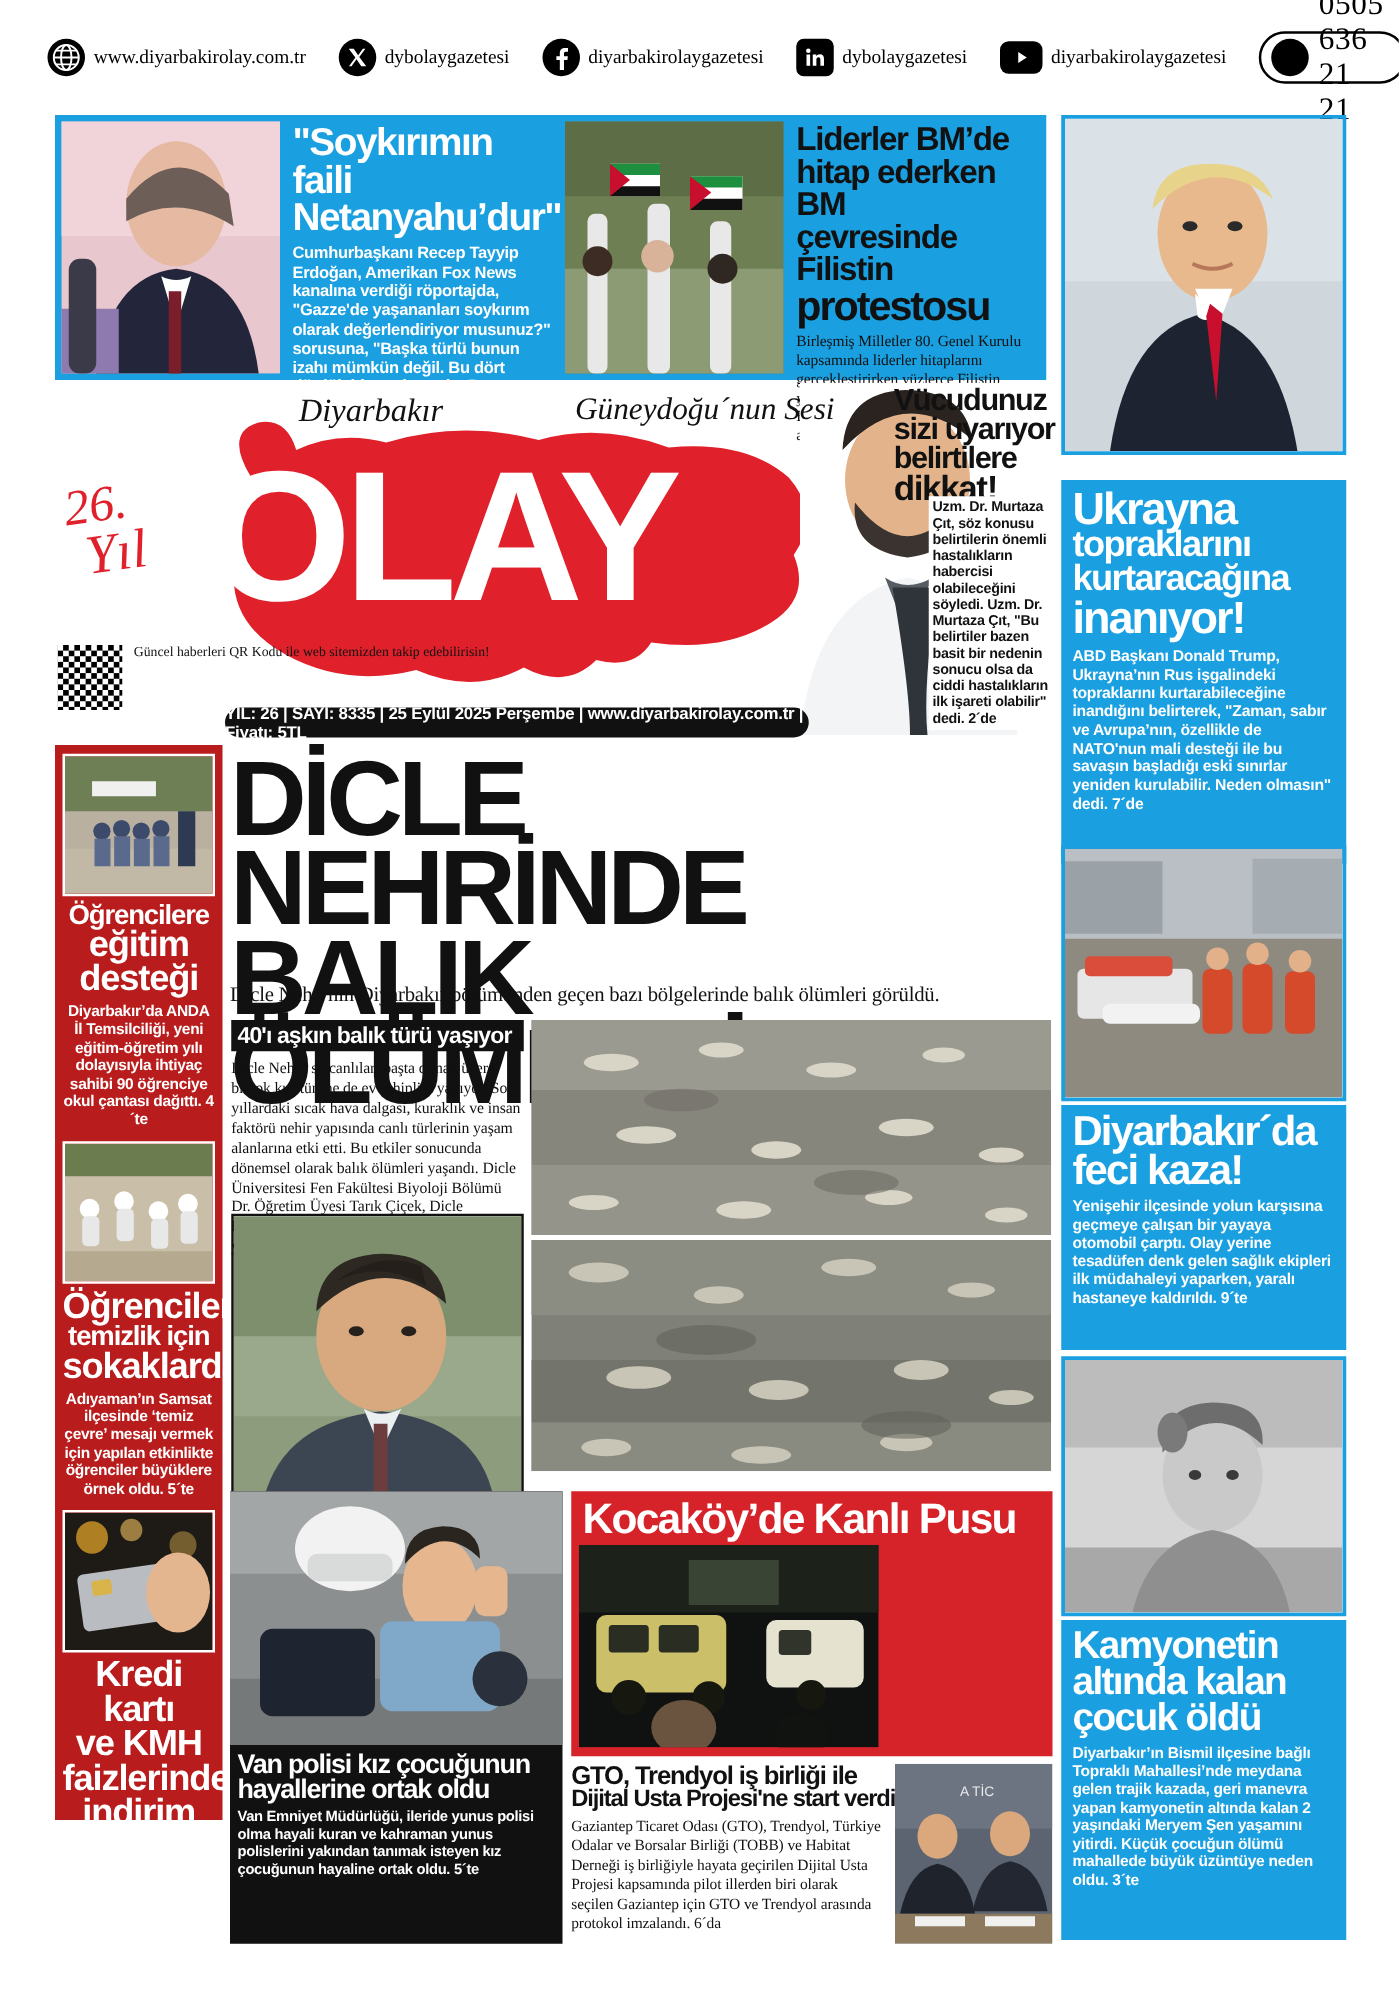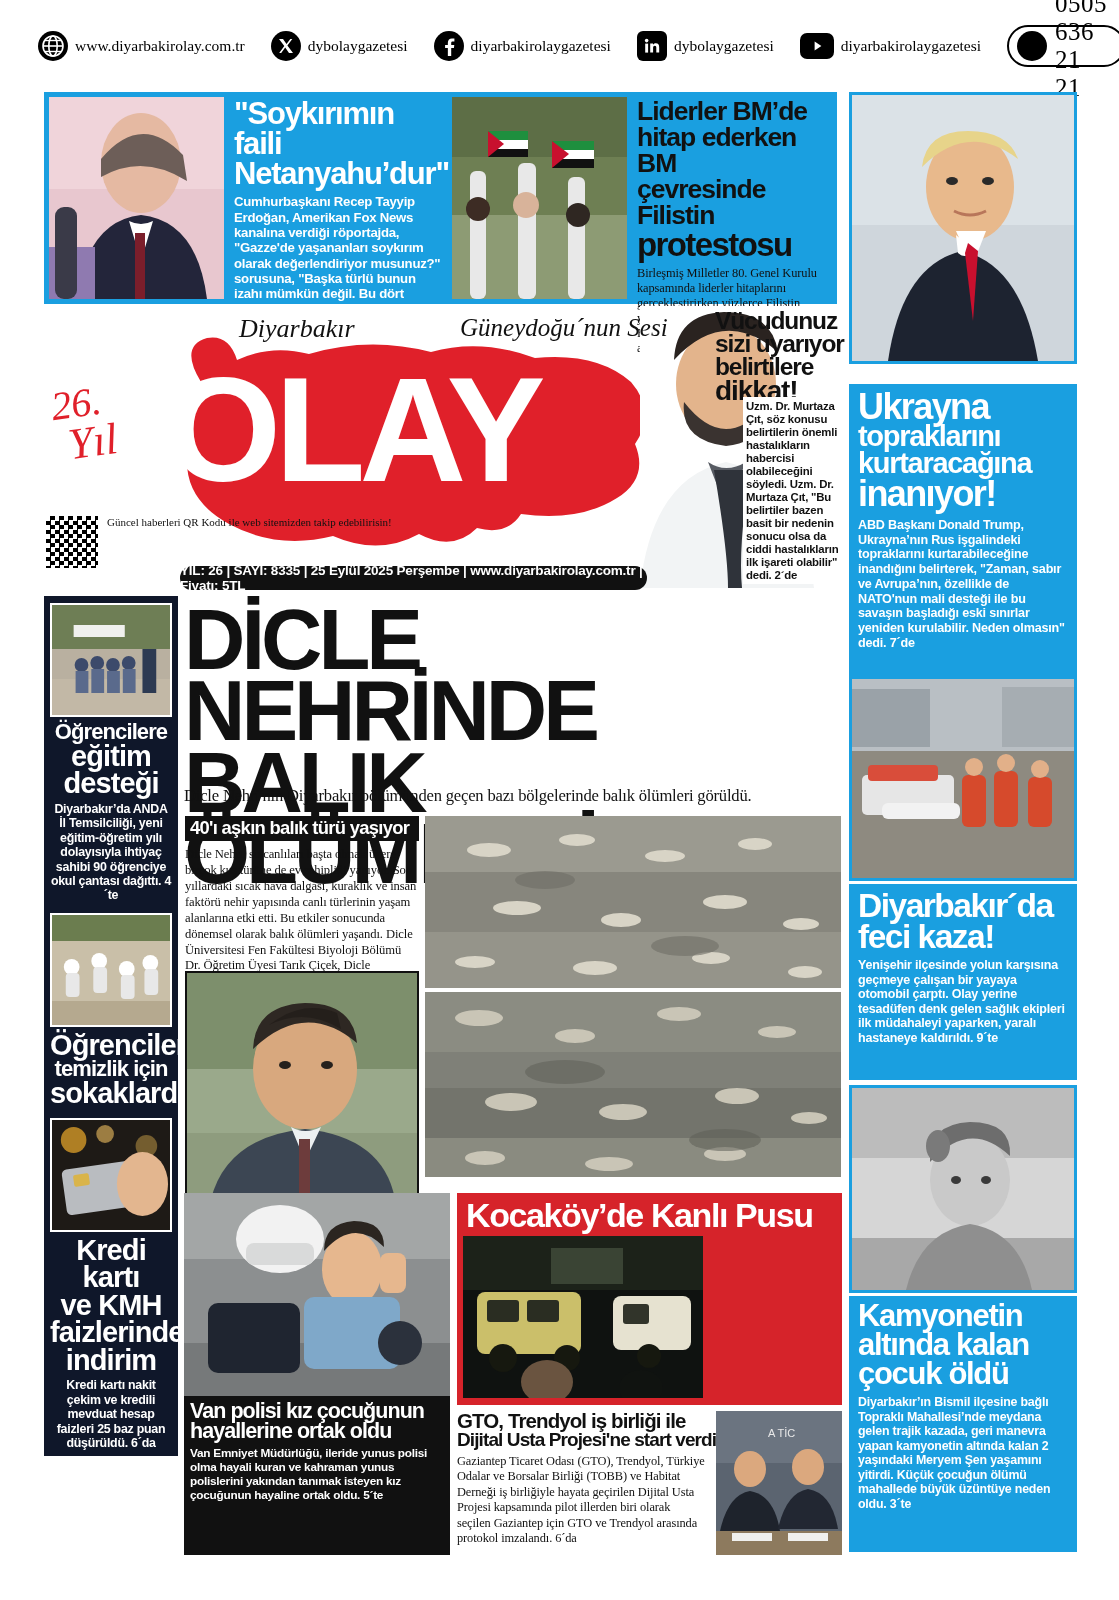--- a/index.html
+++ b/index.html
@@ -136,21 +136,21 @@
   }
   .uk-head .s { font-size: 29px; letter-spacing: -1.3px; }
   .uk-body {
     color: #fff; font-size: 12.6px; line-height: 1.17; margin-top: 7px;
     font-weight: 600; letter-spacing: -.2px;
   }
 
   
   .leftcol {
     position: absolute; left: 44px; top: 596px; width: 134px; height: 860px;
-    background: #0f172a; padding: 7px 6px;
+    background: #b91c1c; padding: 7px 6px;
   }
   .lc-photo { width: 100%; height: 114px; border: 2px solid #fff; overflow: hidden; }
   .lc-head {
     color: #fff; font-weight: bold; text-align: center; line-height: .95;
     letter-spacing: -.9px; margin-top: 5px;
   }
   .lc-head .a { font-size: 22px; display: block; }
   .lc-head .b { font-size: 29px; display: block; }
   .lc-body {
     color: #fff; font-size: 12.4px; line-height: 1.16; text-align: center;
@@ -498,20 +498,21 @@
               <rect x="94" y="54" width="14" height="26" rx="4"></rect>
             </g>
           <rect y="86" width="120" height="24" fill="#b5a98f"></rect>
         </svg>
       </div>
       <div class="lc-head">
         <span class="b">Öğrenciler</span>
         <span class="a">temizlik için</span>
         <span class="b">sokaklarda!</span>
       </div>
+      <div class="lc-body">Adıyaman’ın Samsat ilçesinde ‘temiz çevre’ mesajı vermek için yapılan etkinlikte öğrenciler büyüklere örnek oldu. 5´te</div>
     </div>
 
     <div class="lc-gap"></div>
 
     <div>
       <div class="lc-photo">
         <svg class="ph" viewBox="0 0 120 110" preserveAspectRatio="none">
           <rect width="120" height="110" fill="#1e1a16"></rect>
           <circle cx="22" cy="20" r="13" fill="#e0a22a" opacity=".75"></circle>
           <circle cx="54" cy="14" r="9" fill="#f0c060" opacity=".6"></circle>

